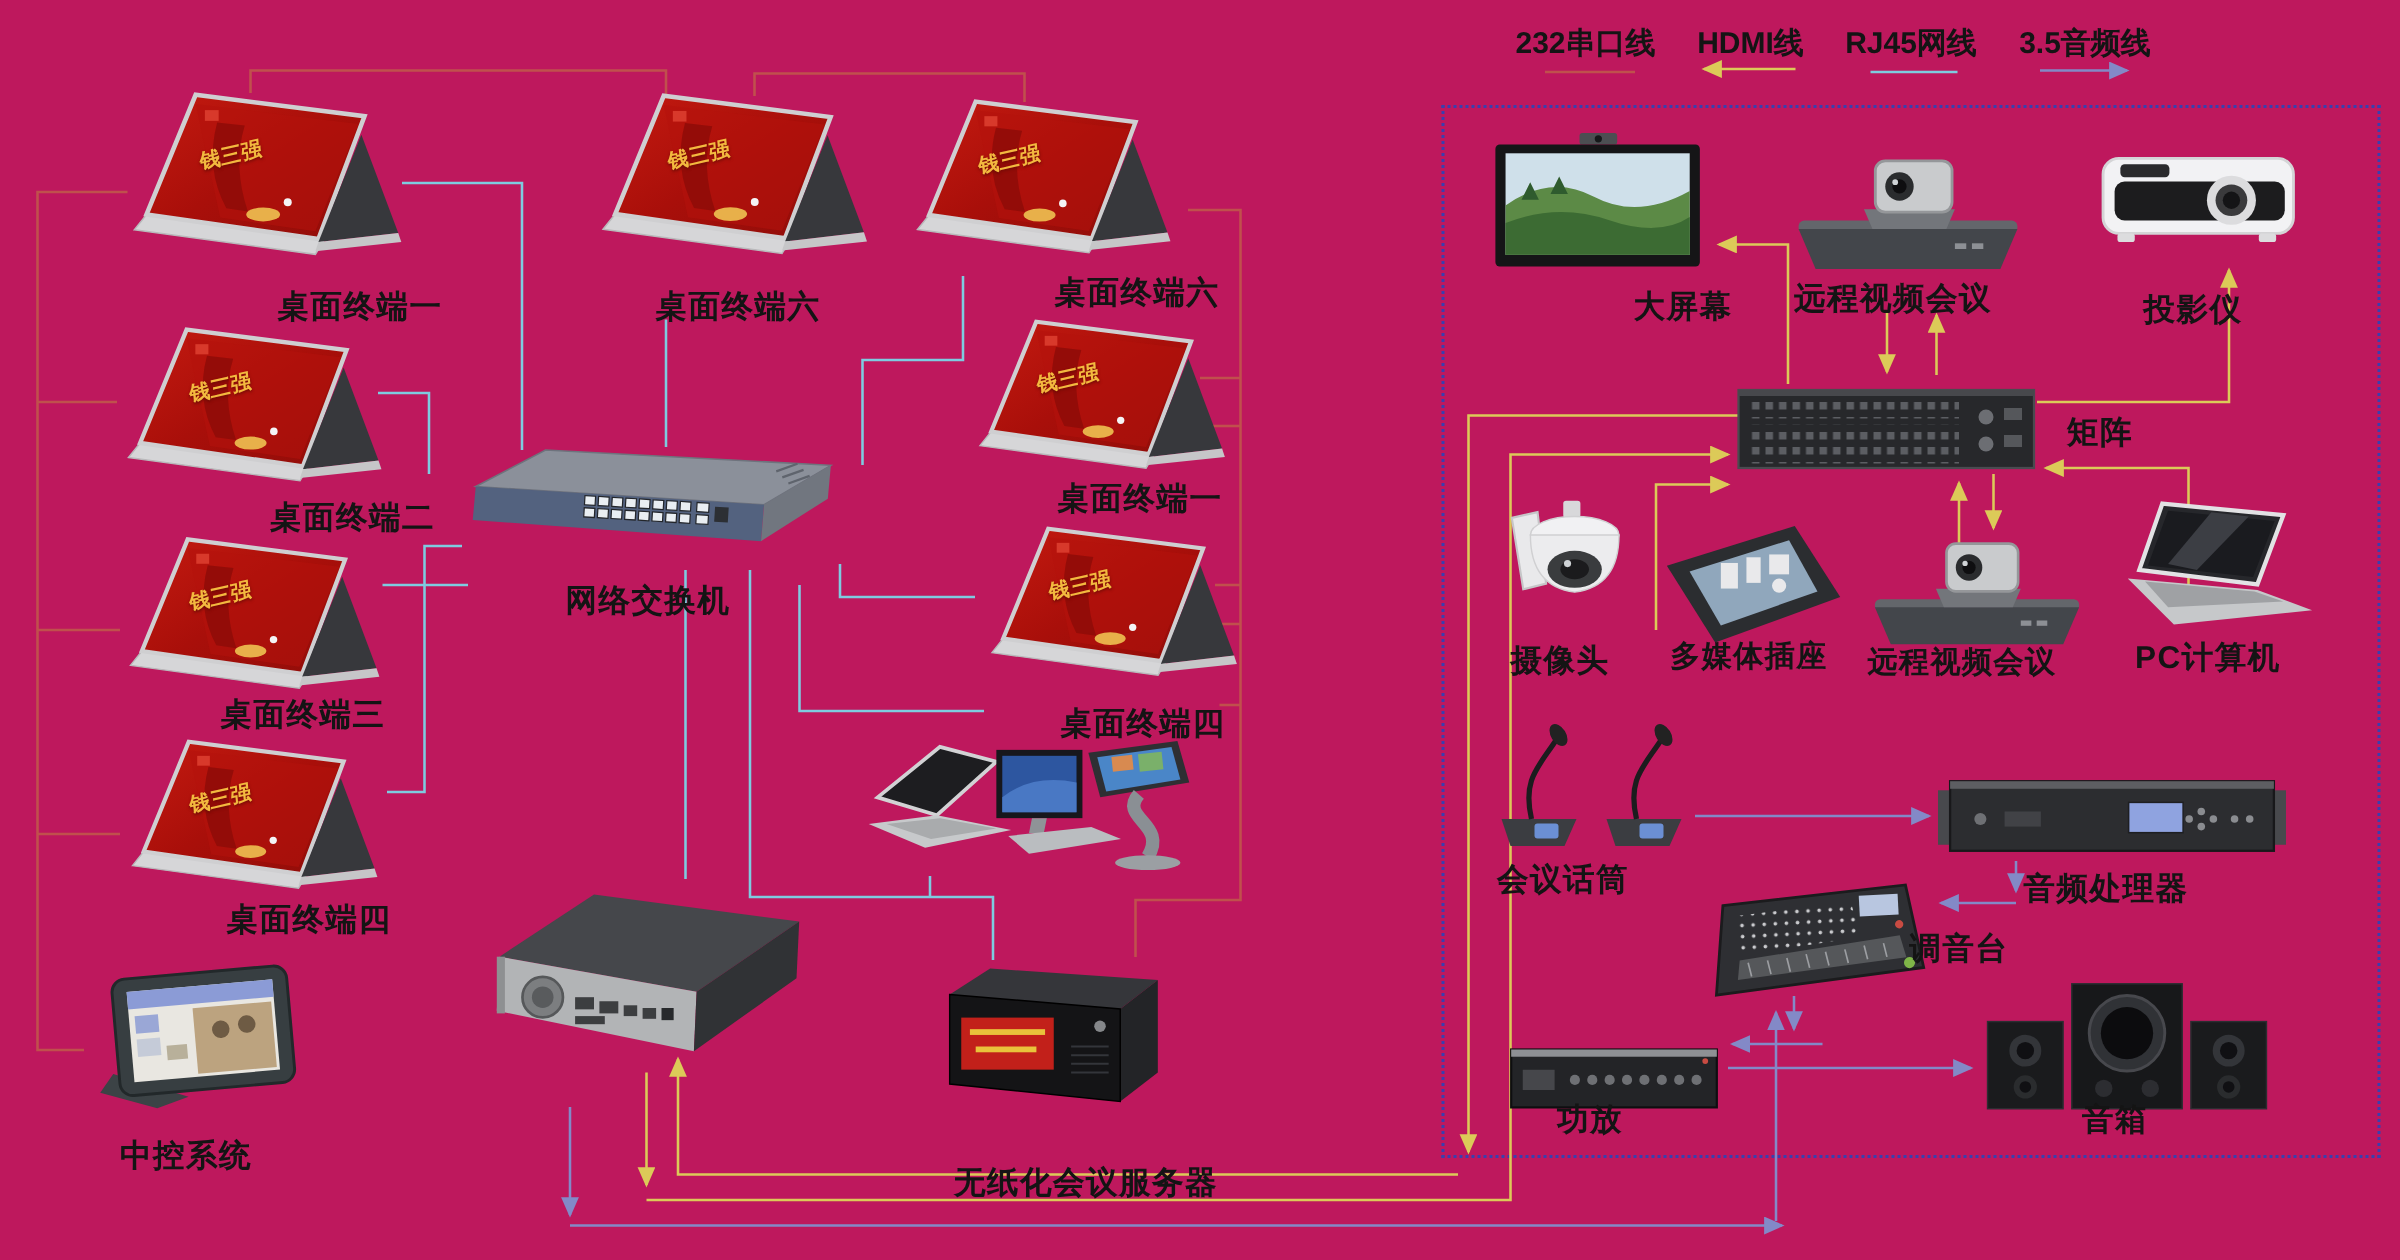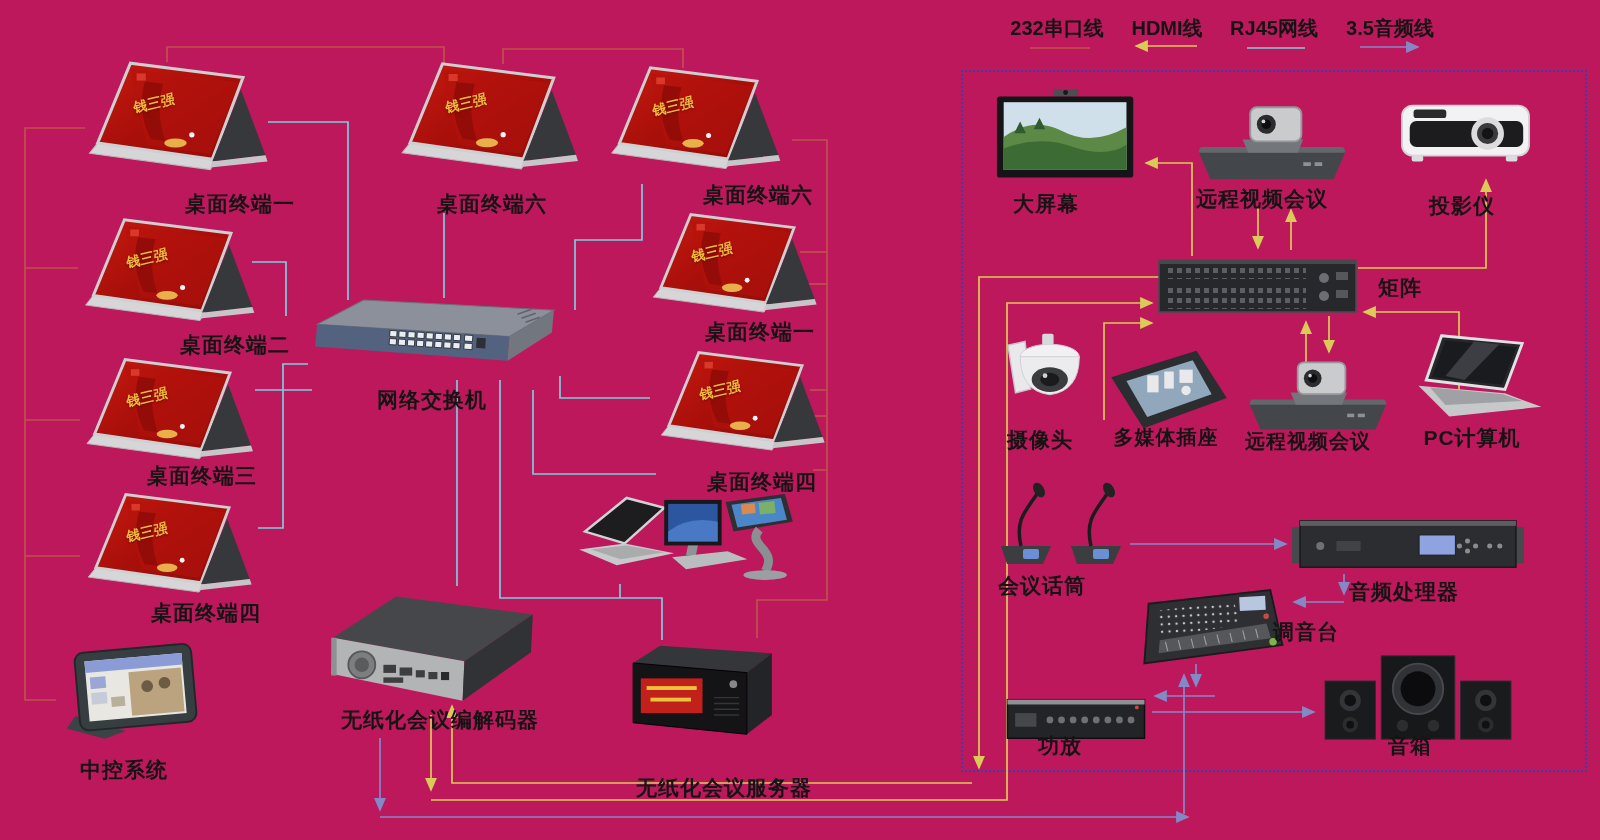--- a/index.html
+++ b/index.html
@@ -466,21 +466,20 @@
         <use href="#sym-switch"></use>
       </svg>
     </div>
   <div class="lbl" style="left:432px;top:386px">网络交换机</div>
 
   <div class="dev" style="left:312px;top:582px;width:240px;height:135px">
     <svg viewBox="0 0 240 150">
         <use href="#sym-codec"></use>
       </svg>
     </div>
-  <div class="lbl" style="left:440px;top:706px">无纸化会议编解码器</div>
 
   <div class="dev" style="left:625px;top:636px;width:155px;height:106px">
     <svg viewBox="0 0 160 110">
         <use href="#sym-server"></use>
       </svg>
     </div>
   <div class="lbl" style="left:724px;top:774px">无纸化会议服务器</div>
 
   <div class="dev" style="left:52px;top:633px;width:160px;height:112px">
     <svg viewBox="0 0 160 115">
@@ -493,21 +492,21 @@
     <svg viewBox="0 0 220 95">
         <use href="#sym-laptops"></use>
       </svg>
     </div>
 
   <div class="dev" style="left:995px;top:88px;width:145px;height:98px">
     <svg viewBox="0 0 150 100">
         <use href="#sym-tv"></use>
       </svg>
     </div>
-  <div class="lbl" style="left:1046px;top:190px">大屏幕</div>
+  <div class="lbl" style="left:1122px;top:190px">大屏幕</div>
 
   <div class="dev" style="left:1188px;top:94px;width:168px;height:90px">
     <svg viewBox="0 0 170 95">
         <use href="#sym-vidconf"></use>
       </svg>
     </div>
   <div class="lbl" style="left:1262px;top:185px">远程视频会议</div>
 
   <div class="dev" style="left:1398px;top:96px;width:135px;height:75px">
     <svg viewBox="0 0 140 78">

